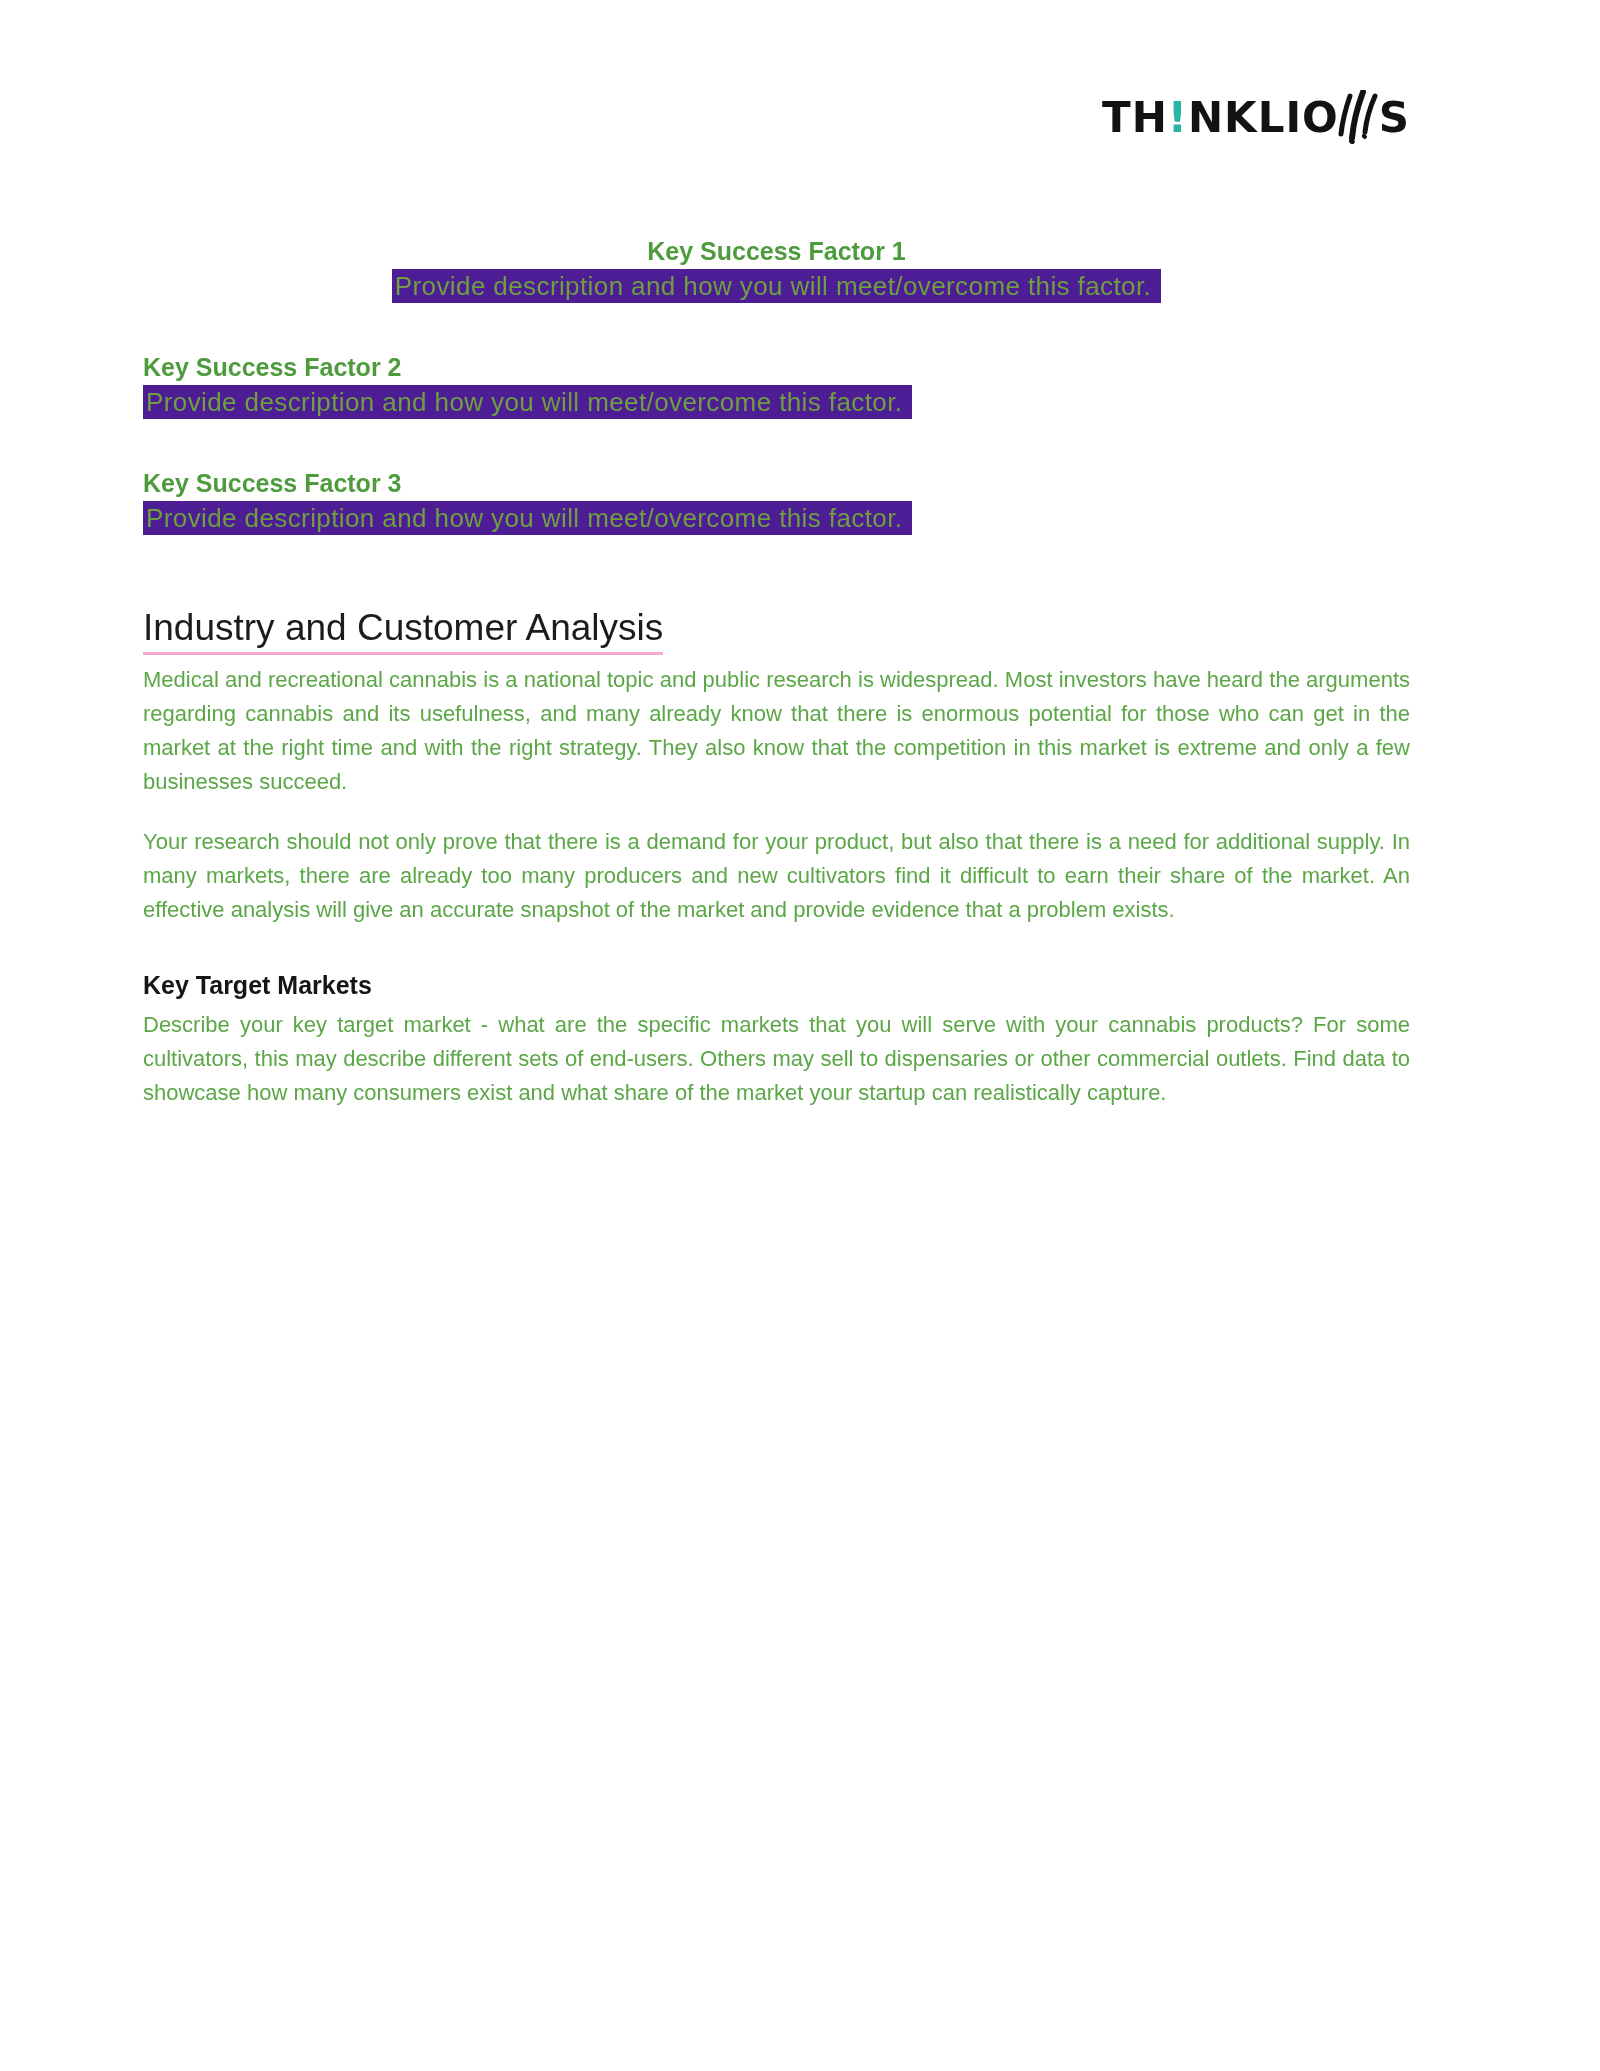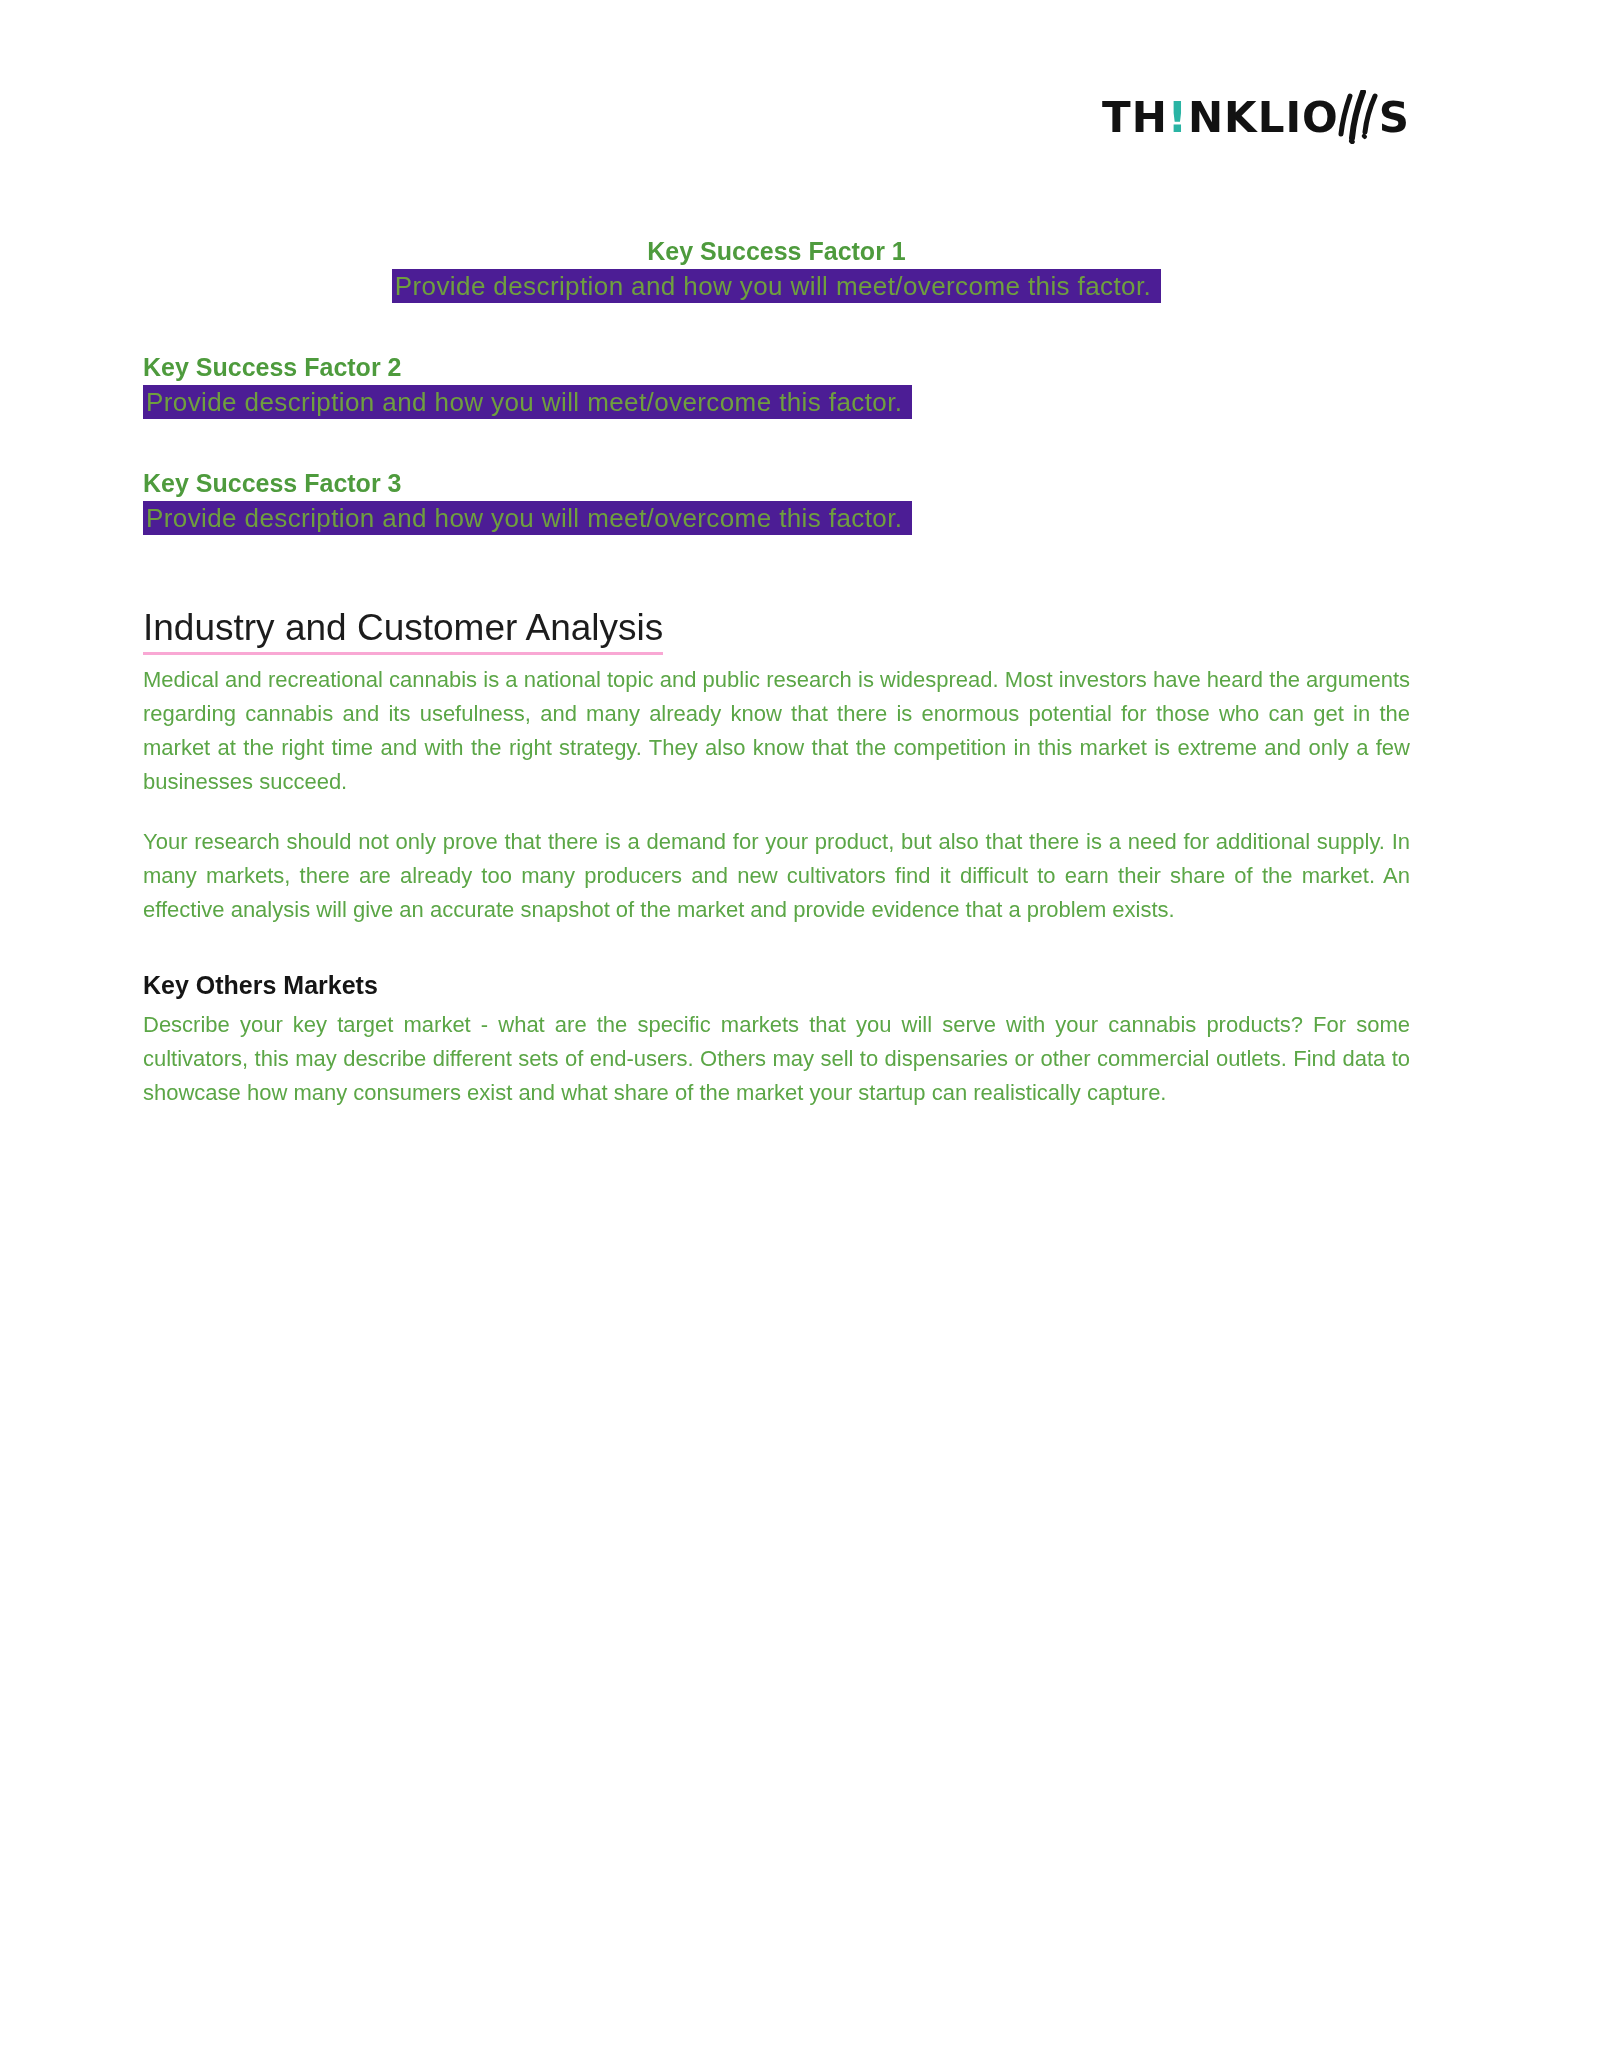--- a/index.html
+++ b/index.html
@@ -145,21 +145,21 @@
   </div>
 
   <h1 class="section-title" style="margin-bottom:0;">
     <span>Industry and Customer Analysis</span>
   </h1>
 
   <p class="para after-title">Medical and recreational cannabis is a national topic and public research is widespread. Most investors have heard the arguments regarding cannabis and its usefulness, and many already know that there is enormous potential for those who can get in the market at the right time and with the right strategy. They also know that the competition in this market is extreme and only a few businesses succeed.</p>
 
   <p class="para">Your research should not only prove that there is a demand for your product, but also that there is a need for additional supply. In many markets, there are already too many producers and new cultivators find it difficult to earn their share of the market. An effective analysis will give an accurate snapshot of the market and provide evidence that a problem exists.</p>
 
-  <div class="sub-title">Key Others Markets</div>
+  <div class="sub-title">Key Target Markets</div>
 
   <p class="para after-sub">Describe your key target market - what are the specific markets that you will serve with your cannabis products? For some cultivators, this may describe different sets of end-users. Others may sell to dispensaries or other commercial outlets. Find data to showcase how many consumers exist and what share of the market your startup can realistically capture.</p>
 
   <div class="footer">
     <span>Commercial Cultivation Business Plan Template</span>
     <span>5</span>
   </div>
 
 </div>
 

